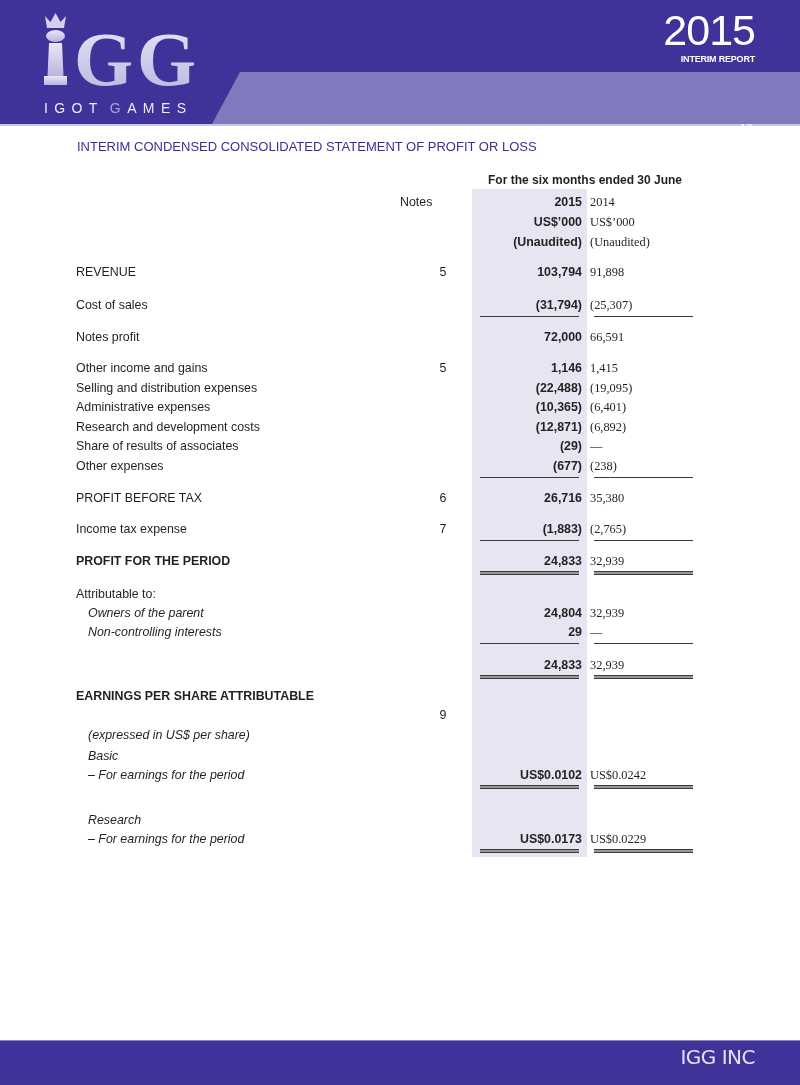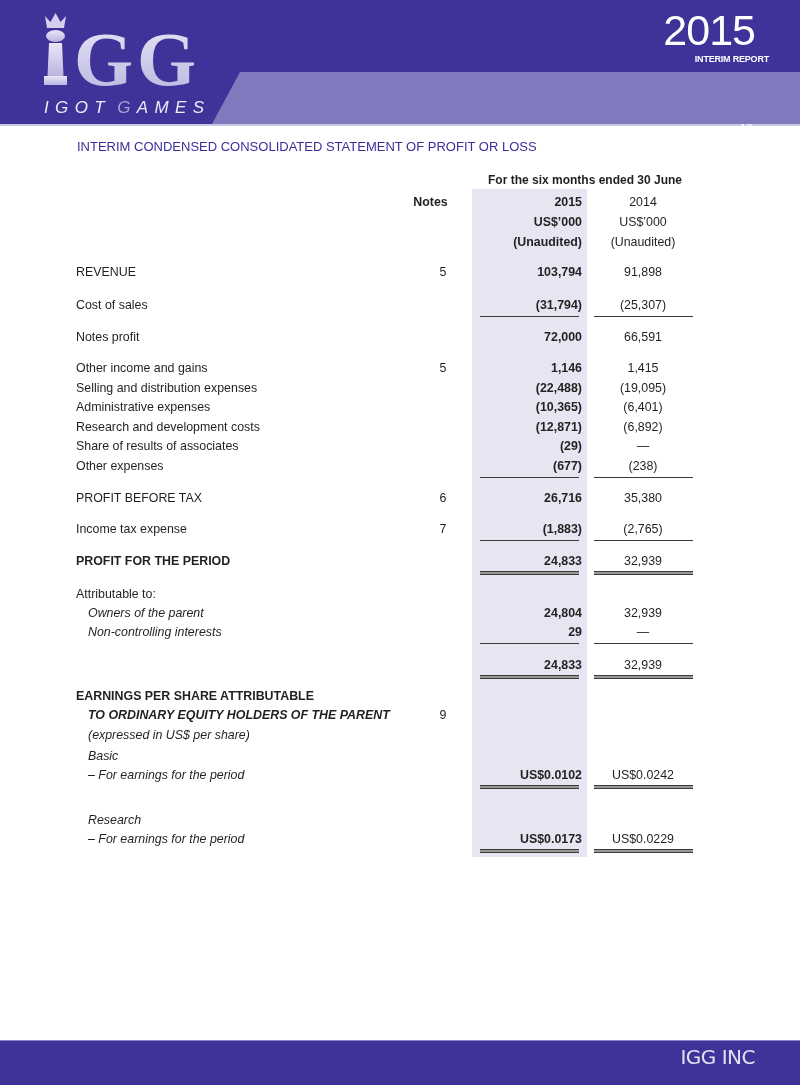--- a/index.html
+++ b/index.html
@@ -5,42 +5,42 @@
   * { margin:0; padding:0; box-sizing:border-box; }
   html, body { width:800px; height:1085px; background:#ffffff; overflow:hidden; }
   body { position:relative; font-family:"Liberation Sans", sans-serif; color:#231f20; }
 
   
   .hdr-dark { position:absolute; left:0; top:0; width:800px; height:124px; background:#3f339a; }
   .hdr-light { position:absolute; left:0; top:72px; width:800px; height:52px; background:#8079bd;
                clip-path:polygon(240px 0, 800px 0, 800px 52px, 212px 52px); }
   .hdr-rule { position:absolute; left:0; top:124px; width:800px; height:2px; background:#c9c6e4; }
   .logo-svg { position:absolute; left:40px; top:8px; width:170px; height:86px; }
-  .tagline { position:absolute; left:44px; top:99px; font-size:17px; letter-spacing:6.4px; color:#ecebf7; white-space:nowrap; line-height:18px;font-style:italic; }
+  .tagline { position:absolute; left:44px; top:99px; font-size:14px; letter-spacing:6.4px; color:#ecebf7; white-space:nowrap; line-height:18px; }
   .tagline .g-soft { color:#a9a4d4; }
   .year { position:absolute; right:45px; top:8px; font-size:43px; color:#ffffff; line-height:44px; letter-spacing:-1px; font-weight:normal; }
-  .report-type { position:absolute; right:31px; top:54px; font-size:9px; font-weight:bold; color:#ffffff; letter-spacing:-0.2px; line-height:11px; }
+  .report-type { position:absolute; right:45px; top:54px; font-size:9px; font-weight:bold; color:#ffffff; letter-spacing:-0.2px; line-height:11px; }
   .page-num { position:absolute; right:47px; top:89px; font-size:13.5px; color:#ffffff; line-height:16px;margin-top:32px; }
 
   
   .shade { position:absolute; left:472px; top:189px; width:115px; height:668px; background:#e6e5f2; }
 
   
   .title { position:absolute; left:77px; top:139px; font-size:13px; color:#3a2f9a; line-height:16px; white-space:nowrap; }
   .period { position:absolute; left:472px; top:172px; width:226px; text-align:center; font-size:12px; font-weight:bold; line-height:16px; }
 
   
   .row { position:absolute; left:0; width:800px; height:16px; line-height:16px; font-size:12.4px; }
   .lbl { position:absolute; left:76px; white-space:nowrap; }
   .lbl.ind { left:88px;font-style:italic; }
   .lbl.b { font-weight:bold; }
   .note { position:absolute; left:433px; width:20px; text-align:center; }
-  .notes-h { position:absolute; left:400px; width:61px; text-align:center; font-weight:bold; }
+  .notes-h { position:absolute; left:400px; width:61px; text-align:left; font-weight:normal; }
   .v15 { position:absolute; left:476px; width:106px; text-align:right; font-weight:bold; white-space:nowrap; }
-  .v14 { position:absolute; left:590px; width:106px; text-align:center; white-space:nowrap; }
+  .v14 { position:absolute; left:590px; width:106px; text-align:left; white-space:nowrap;font-family:Liberation Serif, serif; }
 
   
   .ul { position:absolute; height:1px; background:#3a3a3a; }
   .ul.c15 { left:480px; width:99px; }
   .ul.c14 { left:594px; width:99px; }
   .dul { position:absolute; height:4px; border-top:1px solid #3a3a3a; border-bottom:1px solid #3a3a3a; background:#9a9a9a; }
   .dul.c15 { left:480px; width:99px; }
   .dul.c14 { left:594px; width:99px; }
 
   
@@ -194,21 +194,20 @@
   <span class="v15">24,833</span>
   <span class="v14">32,939</span>
 </div>
 <div class="dul c15" style="top:675px"></div>
 <div class="dul c14" style="top:675px"></div>
 
 <div class="row" style="top:688px">
   <span class="lbl b">EARNINGS PER SHARE ATTRIBUTABLE</span>
 </div>
 <div class="row" style="top:707px">
-  <span class="lbl ind b">TO ORDINARY EQUITY HOLDERS OF THE PARENT</span>
   <span class="note">9</span>
 </div>
 <div class="row" style="top:727px">
   <span class="lbl ind">(expressed in US$ per share)</span>
 </div>
 <div class="row" style="top:748px">
   <span class="lbl ind">Basic</span>
 </div>
 <div class="row" style="top:767px">
   <span class="lbl ind">– For earnings for the period</span>

